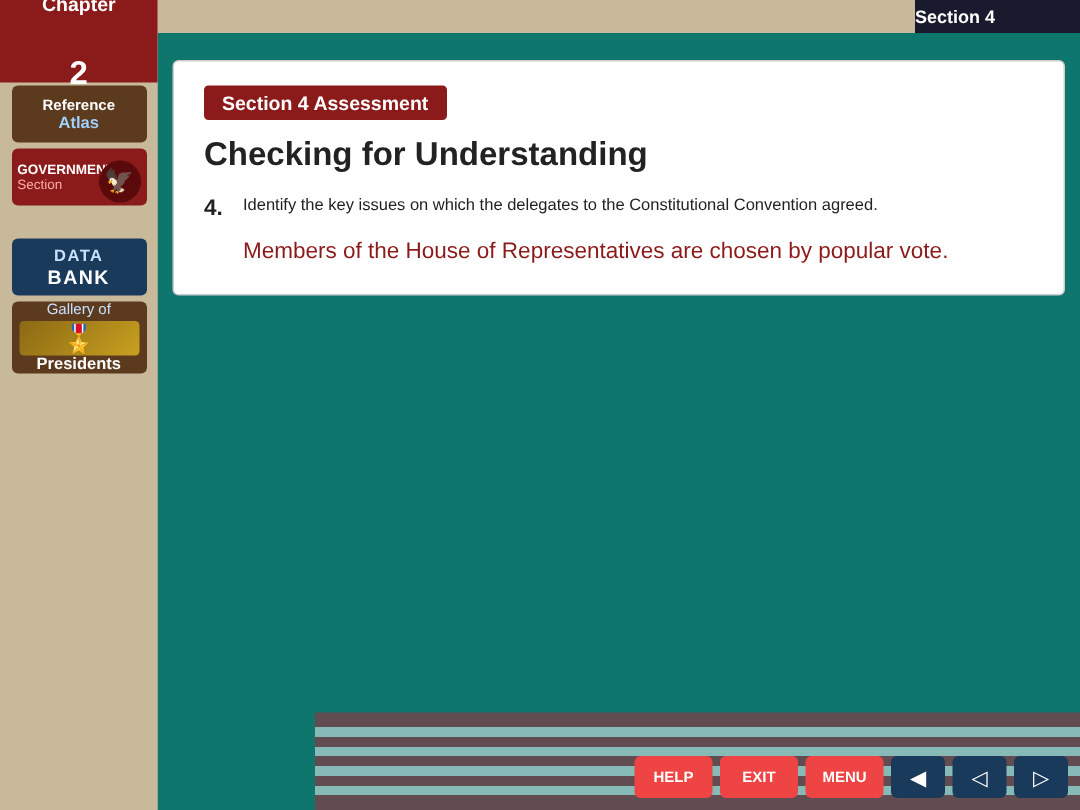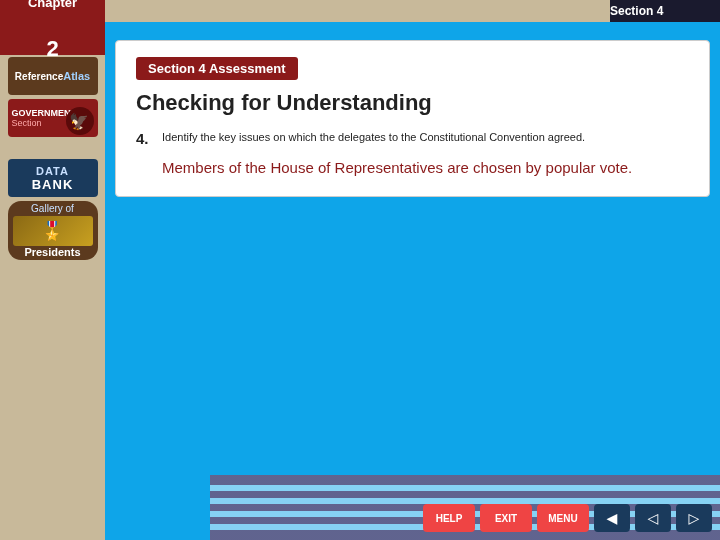--- a/index.html
+++ b/index.html
@@ -80,21 +80,21 @@
       border-radius: 4px;
       display: flex;
       align-items: center;
       justify-content: center;
       cursor: pointer;
       position: relative;
     }
 
     .sidebar-item.reference {
       background: #5c3a1e;
-      flex-direction: row;
+      flex-direction: column;
     }
     .sidebar-item.reference .ref-top {
       color: white;
       font-size: 10px;
       font-weight: bold;
     }
     .sidebar-item.reference .ref-bot {
       color: #a0d0ff;
       font-size: 11px;
       font-weight: bold;
@@ -145,22 +145,21 @@
     .sidebar-item.databank .db-bank {
       color: white;
       font-size: 13px;
       font-weight: bold;
       letter-spacing: 1px;
     }
 
     .sidebar-item.gallery {
       background: #5c3a1e;
       flex-direction: column;
-      height: 59px;
-      border-radius: 13px;
+      height: 48px;
     }
     .sidebar-item.gallery .gal-top {
       color: #c8e0ff;
       font-size: 10px;
     }
     .sidebar-item.gallery .gal-bot {
       color: white;
       font-size: 11px;
       font-weight: bold;
     }
@@ -176,21 +175,21 @@
       margin-top: 2px;
     }
 
     
     .main-content {
       position: absolute;
       top: 22px;
       left: 105px;
       right: 0;
       bottom: 0;
-      background: #0ea5e9;
+      background: #0f766e;
       padding: 10px 10px 70px 10px;
     }
 
     
     .content-box {
       position: relative;
       z-index: 2;
       background: white;
       border: 1px solid #ccc;
       border-radius: 4px;

